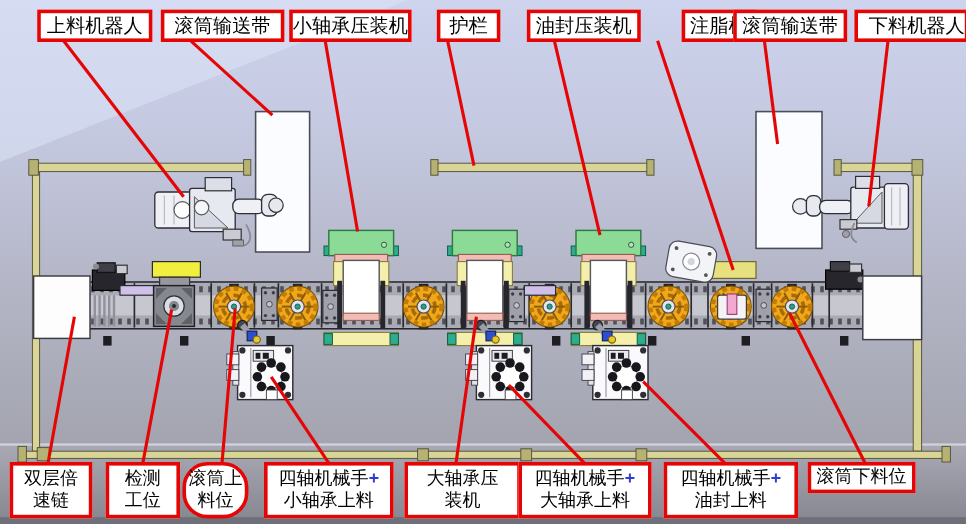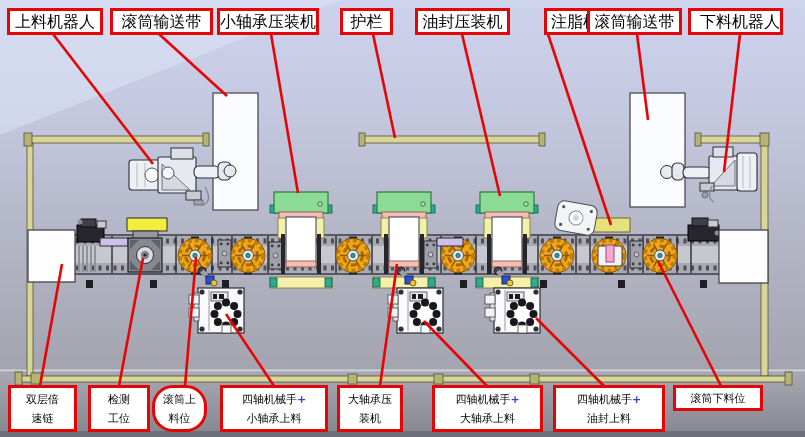--- a/index.html
+++ b/index.html
@@ -3,22 +3,22 @@
 <meta charset="utf-8">
 <style>
   html,body{margin:0;padding:0;background:#666;}
   .stage{position:relative;width:805px;height:437px;overflow:hidden;
          font-family:"DejaVu Sans",sans-serif;}
   .stage svg{position:absolute;left:0;top:0;display:block;}
   .lbl{position:absolute;box-sizing:border-box;background:#fff;
        border:3px solid var(--red,#e60505);
        display:flex;flex-direction:column;align-items:center;justify-content:center;
        color:#000;text-align:center;white-space:nowrap;z-index:5;}
-  .lbl.top{top:8px;height:27px;font-size:16px;line-height:18px;}
-  .lbl.bot{top:385px;height:47px;font-size:11px;line-height:19px;}
+  .lbl.top{top:8px;height:27px;font-size:16px;line-height:18px;margin-left:24px;}
+  .lbl.bot{top:385px;height:47px;font-size:15px;line-height:19px;font-family:Liberation Mono, monospace;}
   .lbl.bot.single{height:26px;}
   .lbl .row{display:block;}
   .lbl .plus{color:var(--plus-blue,#2b3fd0);font-weight:bold;}
   .leader{stroke:var(--red,#e60505);stroke-width:2.6;}
   .railf{fill:var(--rail-yellow,#d8d596);stroke:#56523a;stroke-width:.8;}
   .railc{fill:#b5b274;stroke:#56523a;stroke-width:.8;}
   .teal{fill:var(--clamp-teal,#2eac8e);stroke:#0b5a45;stroke-width:.8;}
   .pyellow{fill:var(--pale-yellow,#f4f0ab);stroke:#827d3c;stroke-width:.9;}
   .pinkb{fill:var(--pink,#f2bdb5);stroke:#94594f;stroke-width:.9;}
   .steel{fill:#eef0f5;stroke:#2e2e36;stroke-width:1.1;}
@@ -358,21 +358,21 @@
   <span class="row"><span>工位</span></span>
 </div>
 <div class="lbl bot" style="left:152px;width:55px;border-radius:21px;">
   <span class="row"><span>滚筒上</span></span>
   <span class="row"><span>料位</span></span>
 </div>
 <div class="lbl bot" style="left:220px;width:108px;">
   <span class="row"><span>四轴机械手</span><span class="plus">+</span></span>
   <span class="row"><span>小轴承上料</span></span>
 </div>
-<div class="lbl bot" style="left:337px;width:66px;">
+<div class="lbl bot" style="left:337px;width:97px;">
   <span class="row"><span>大轴承压</span></span>
   <span class="row"><span>装机</span></span>
 </div>
 <div class="lbl bot" style="left:432px;width:111px;">
   <span class="row"><span>四轴机械手</span><span class="plus">+</span></span>
   <span class="row"><span>大轴承上料</span></span>
 </div>
 <div class="lbl bot" style="left:553px;width:112px;">
   <span class="row"><span>四轴机械手</span><span class="plus">+</span></span>
   <span class="row"><span>油封上料</span></span>

